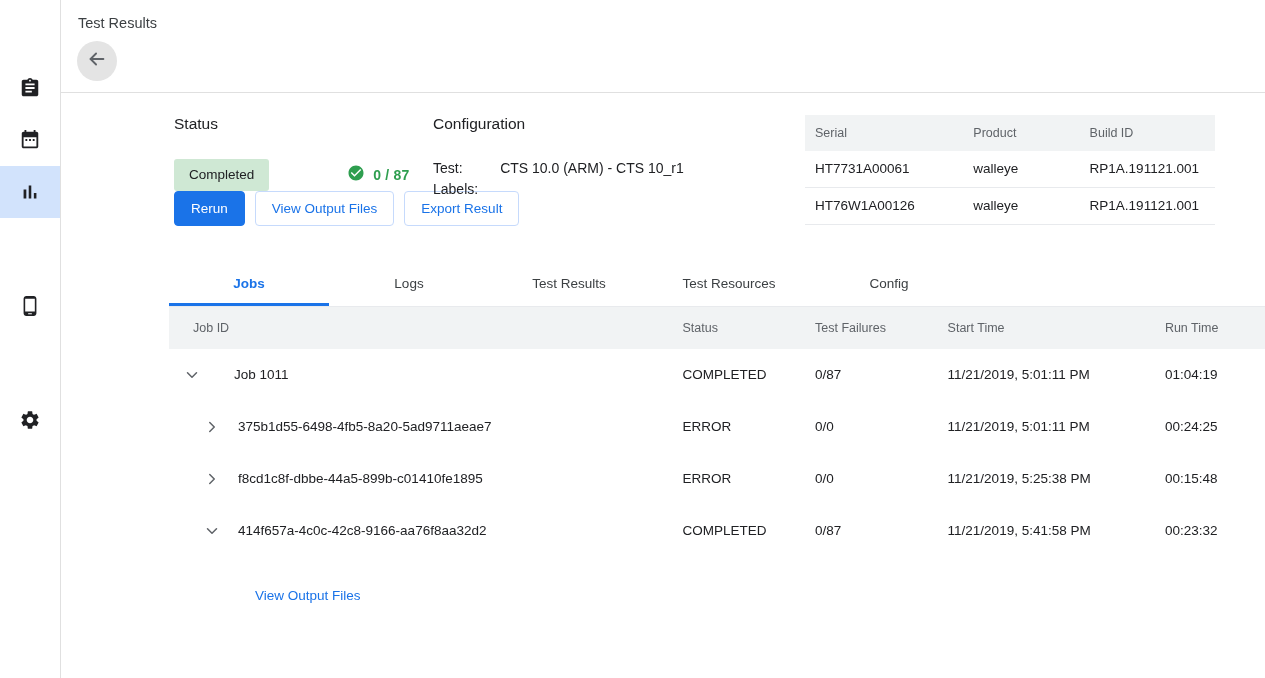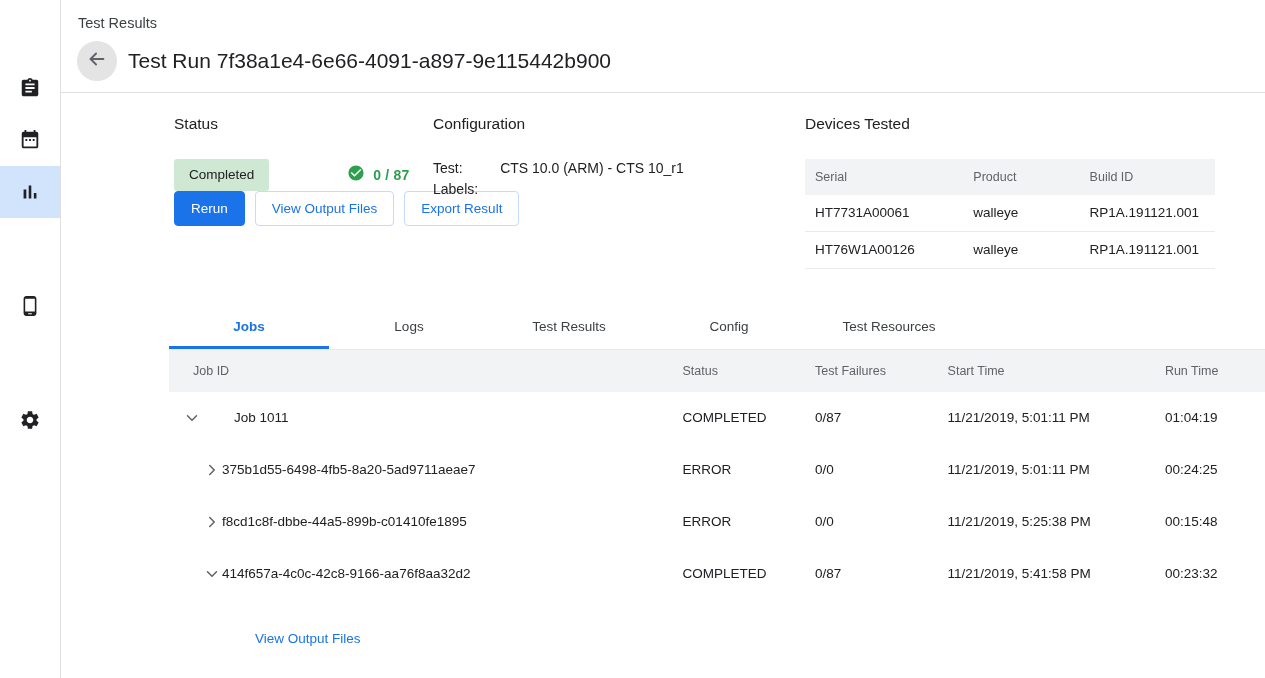--- a/index.html
+++ b/index.html
@@ -275,21 +275,21 @@
     width: 20px;
     height: 20px;
     display: inline-flex;
     align-items: center;
     justify-content: center;
     color: #5f6368;
     cursor: pointer;
     flex-shrink: 0;
   }
   .job-label { margin-left: 12px; }
-  .job-cell.level1 .job-label { margin-left: 0; }
+  .job-cell.level1 .job-label { margin-left: 16px; }
 
   .link-row td {
     padding: 0 !important;
   }
   .link-btn {
     color: #1a73e8;
     font-size: 13.5px;
     margin: 30px 0 0 86px;
     display: inline-block;
     cursor: pointer;
@@ -355,21 +355,20 @@
       <div class="breadcrumb">Test Results</div>
       <div class="title-row">
         <div class="back-button">
           <span>
             <svg width="22" height="22" viewBox="0 0 24 24" fill="none" stroke="#5f6368" stroke-width="2" stroke-linecap="round" stroke-linejoin="round">
               <path d="M19 12H5"></path>
                 <path d="M11 18l-6-6 6-6"></path>
             </svg>
           </span>
         </div>
-        <div class="page-title">Test Run 7f38a1e4-6e66-4091-a897-9e115442b900</div>
       </div>
     </div>
 
     <div class="summary">
 
       <div class="col-status">
         <div class="section-heading">Status</div>
         <div class="status-line">
           <div class="chip">Completed</div>
           <div class="count-group">
@@ -398,21 +397,20 @@
           </tr>
           <tr>
             <td class="kv-key">Labels:</td>
             <td></td>
           </tr>
         </tbody>
           </table>
       </div>
 
       <div class="col-devices">
-        <div class="section-heading">Devices Tested</div>
         <table class="devices-table">
           <thead>
             <tr>
               <th class="dev-col-serial">Serial</th>
               <th class="dev-col-product">Product</th>
               <th class="dev-col-build">Build ID</th>
             </tr>
           </thead>
           <tbody>
             <tr>
@@ -427,22 +425,22 @@
             </tr>
           </tbody>
         </table>
       </div>
     </div>
 
     <div class="tabs">
       <div class="tab active">Jobs</div>
       <div class="tab">Logs</div>
       <div class="tab">Test Results</div>
+      <div class="tab">Test Resources</div>
       <div class="tab">Config</div>
-      <div class="tab">Test Resources</div>
     </div>
 
     <div class="jobs-wrap">
       <table class="jobs-table">
         <thead>
           <tr>
             <th class="col-jobid">Job ID</th>
             <th class="col-status2">Status</th>
             <th class="col-fail">Test Failures</th>
             <th class="col-start">Start Time</th>

